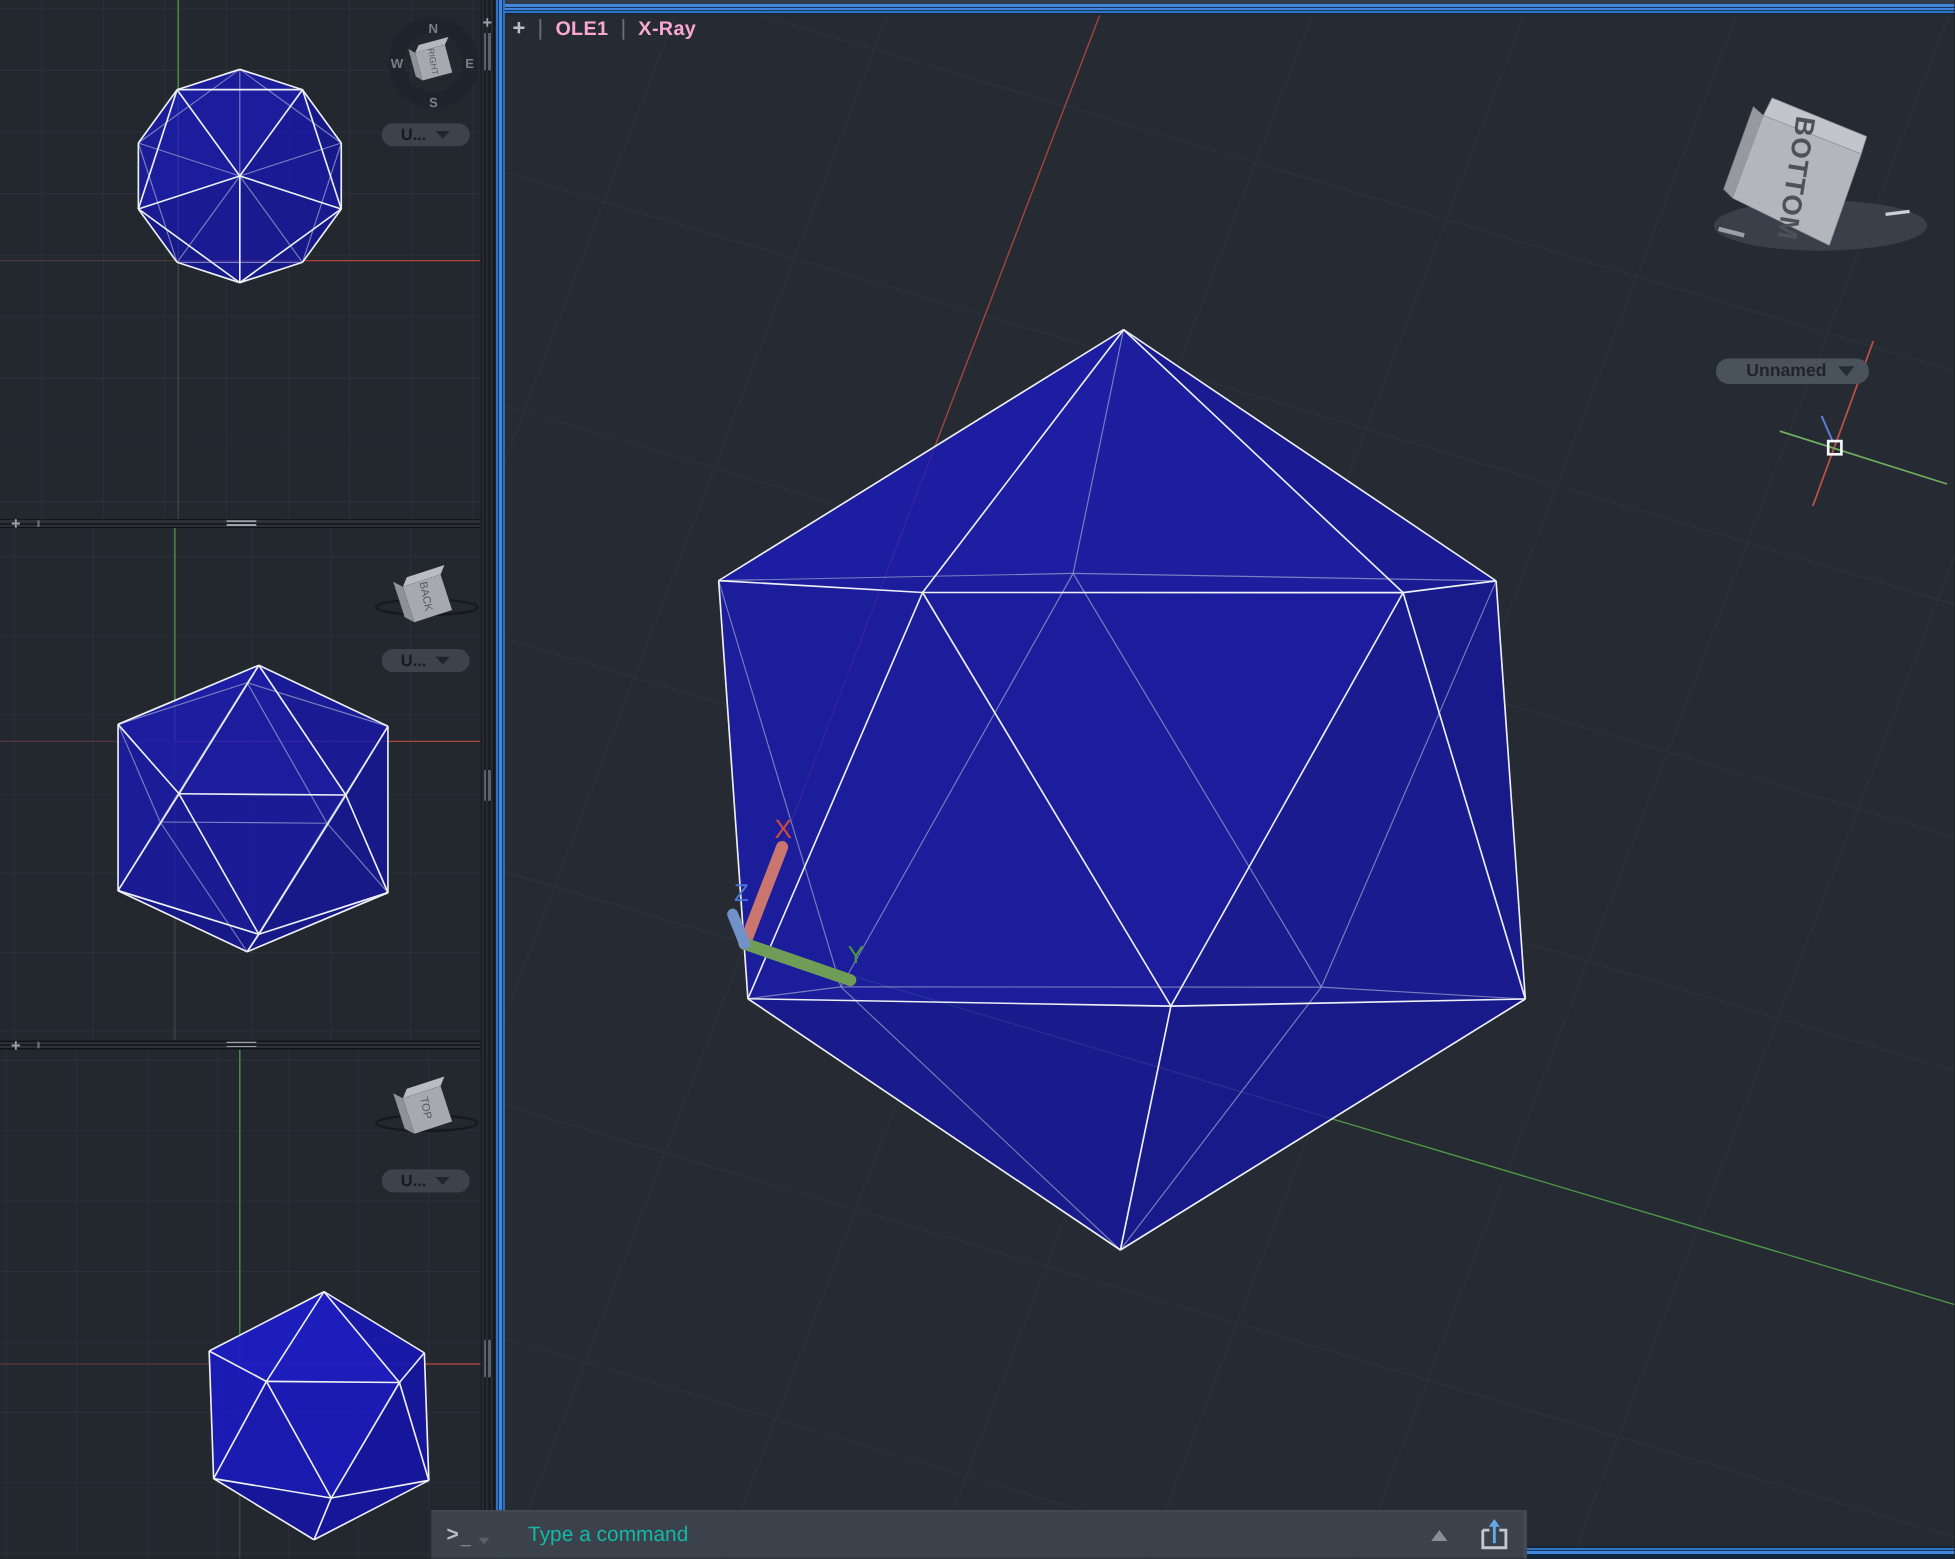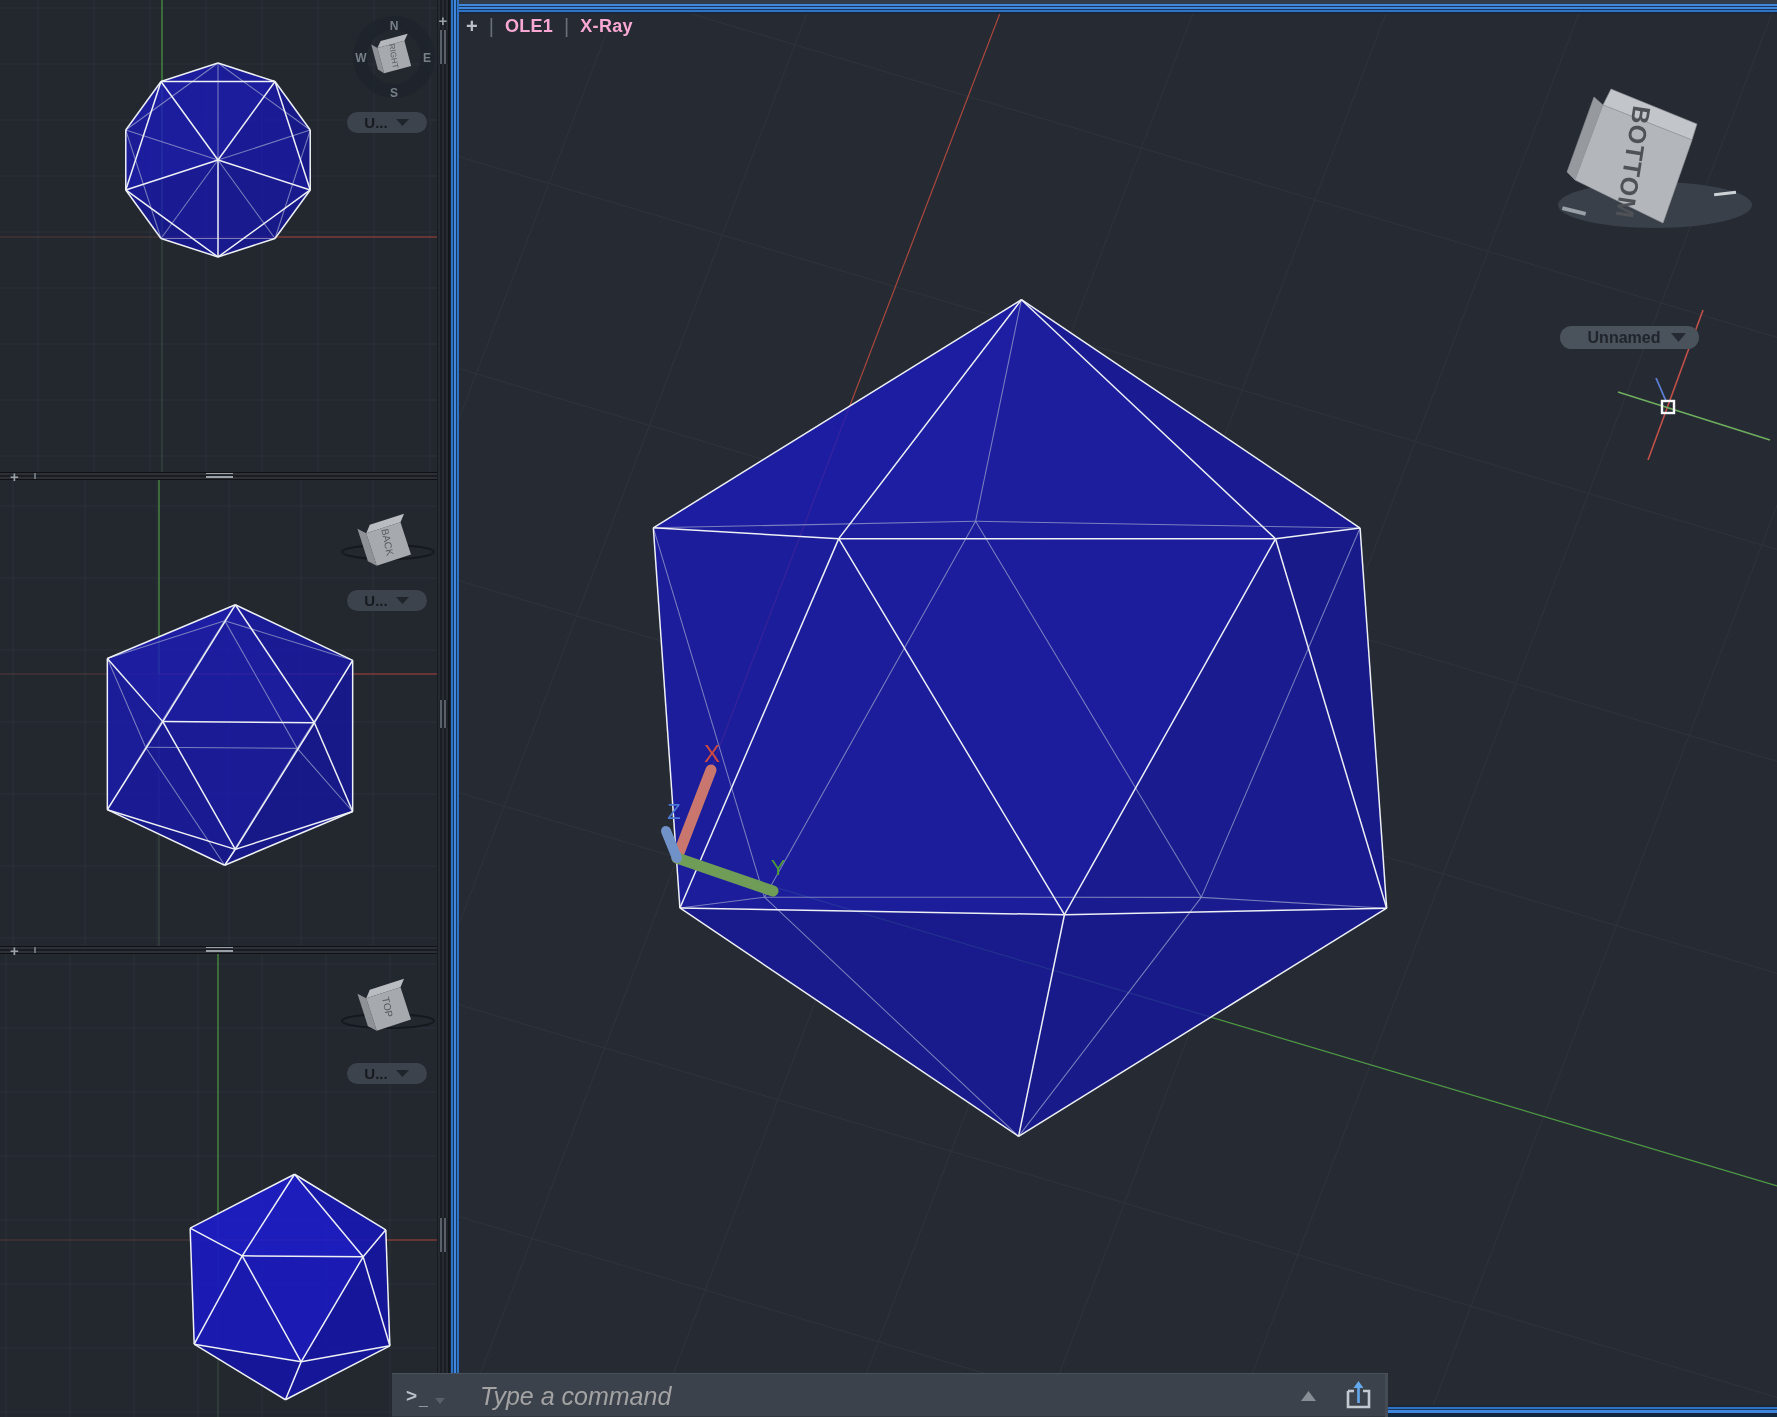--- a/index.html
+++ b/index.html
@@ -49,21 +49,21 @@
     background:linear-gradient(90deg,#1b2737 0 1px,#2f73c4 1px 3px,#16365c 3px 4px,#3f86dc 4px 6px,#16365c 6px 7px,#2f73c4 7px 9px);}
   #border-bottom{left:1388px;top:1405px;width:389px;height:12px;
     background:linear-gradient(180deg,#1b2737 0 2px,#2f73c4 2px 4px,#16365c 4px 5px,#3f86dc 5px 8px,#10263f 8px 12px);}
 
   
   #command-bar{left:392px;top:1373px;width:996px;height:44px;background:#3b424c;
     border-top:1px solid #4a515b;box-shadow:inset -3px 0 0 #454c56, inset 0 -2px 0 #30363e;
     display:flex;align-items:center;}
   #command-bar .prompt{margin-left:14px;color:#bac1c9;font-size:19px;font-weight:bold;}
   #command-bar .caret{color:#bac1c9;font-size:16px;font-weight:bold;margin-left:2px;margin-top:8px;}
-  #command-bar .ph{margin-left:34px;color:#a3a3a3;font-size:25px;font-style:italic;flex:1;cursor:text;}
+  #command-bar .ph{margin-left:34px;color:#14b8a6;font-size:19px;flex:1;cursor:text;}
   #command-bar .tri-up{margin-right:26px;cursor:pointer;}
   #command-bar .share{margin-right:14px;cursor:pointer;}
 </style>
 </head>
 <body>
 
 <div id="screen">
 
   <div class="abs" id="vp1-wrap">
     <svg id="vp1-svg" width="437" height="472">

